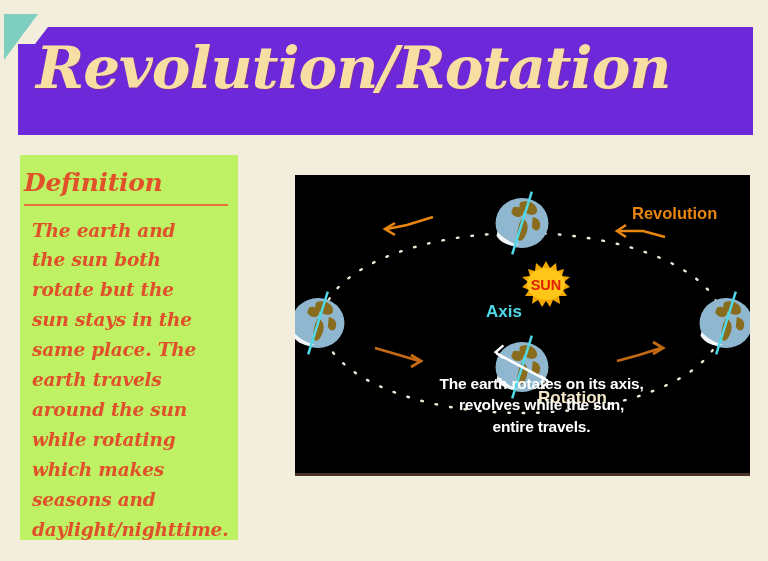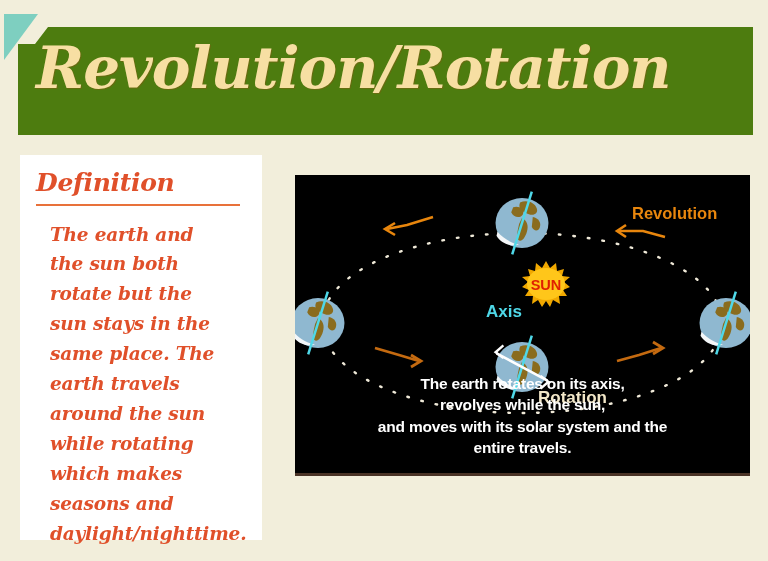--- a/index.html
+++ b/index.html
@@ -27,21 +27,21 @@
     z-index: 1;
   }
 
   
   #header-banner {
     position: absolute;
     left: 18px;
     top: 27px;
     width: 735px;
     height: 108px;
-    background: #4d7c0f;
+    background: #6d28d9;
     z-index: 2;
     clip-path: polygon(0 17px, 17px 17px, 30px 0, 100% 0, 100% 100%, 0 100%);
   }
   #page-title {
     position: absolute;
     left: 18px;
     top: 8px;
     font-family: "DejaVu Serif", serif;
     font-size: 58px;
     font-weight: bold;
@@ -51,26 +51,26 @@
     white-space: nowrap;
     line-height: 1.15;
     text-shadow: 1px 1px 0 rgba(180,60,20,0.25);
   }
 
   
   #definition-panel {
     position: absolute;
     left: 20px;
     top: 155px;
-    width: 242px;
+    width: 218px;
     height: 385px;
-    background: #ffffff;
+    background: #bef264;
     z-index: 2;
     box-sizing: border-box;
-    padding: 14px 18px 0 16px;
+    padding: 14px 18px 0 4px;
   }
   #definition-heading {
     font-family: "DejaVu Serif", serif;
     font-size: 25px;
     font-weight: bold;
     font-style: italic;
     color: #e0502a;
     letter-spacing: -0.3px;
     margin: 0;
     line-height: 1.1;
@@ -83,21 +83,21 @@
     background: #e8713a;
   }
   #definition-body {
     font-family: "DejaVu Serif", serif;
     font-size: 18.5px;
     font-weight: bold;
     font-style: italic;
     color: #e0502a;
     line-height: 1.62;
     letter-spacing: -0.2px;
-    margin: 14px;
+    margin: 8px;
   }
 
   
   #diagram-panel {
     position: absolute;
     left: 295px;
     top: 175px;
     width: 455px;
     height: 298px;
     background: #000000;
@@ -119,20 +119,21 @@
     left: 0;
     top: 198px;
     width: 455px;
     text-align: center;
     font-family: "Liberation Sans", sans-serif;
     font-weight: bold;
     font-size: 15.5px;
     color: #ffffff;
     line-height: 1.38;
     letter-spacing: -0.2px;
+    padding-left: 19px;
   }
 </style>
 </head>
 <body>
 
 <div id="corner-accent"></div>
 
 <div id="header-banner">
   <div id="page-title">Revolution/Rotation</div>
 </div>
@@ -214,16 +215,15 @@
       <polyline points="322,186 344,180 366,173"></polyline>
       <polyline points="358,167 368,173 358,179"></polyline>
     </g>
 
     <text class="dlabel" x="243" y="228" font-size="17" fill="#f2e7c8">Rotation</text>
   </svg>
 
   <div id="caption-block">
     <div>The earth rotates on its axis,</div>
     <div>revolves while the sun,</div>
-    <div>and moves with its solar system and the</div>
     <div>entire travels.</div>
   </div>
 </div>
 
 </body></html>

